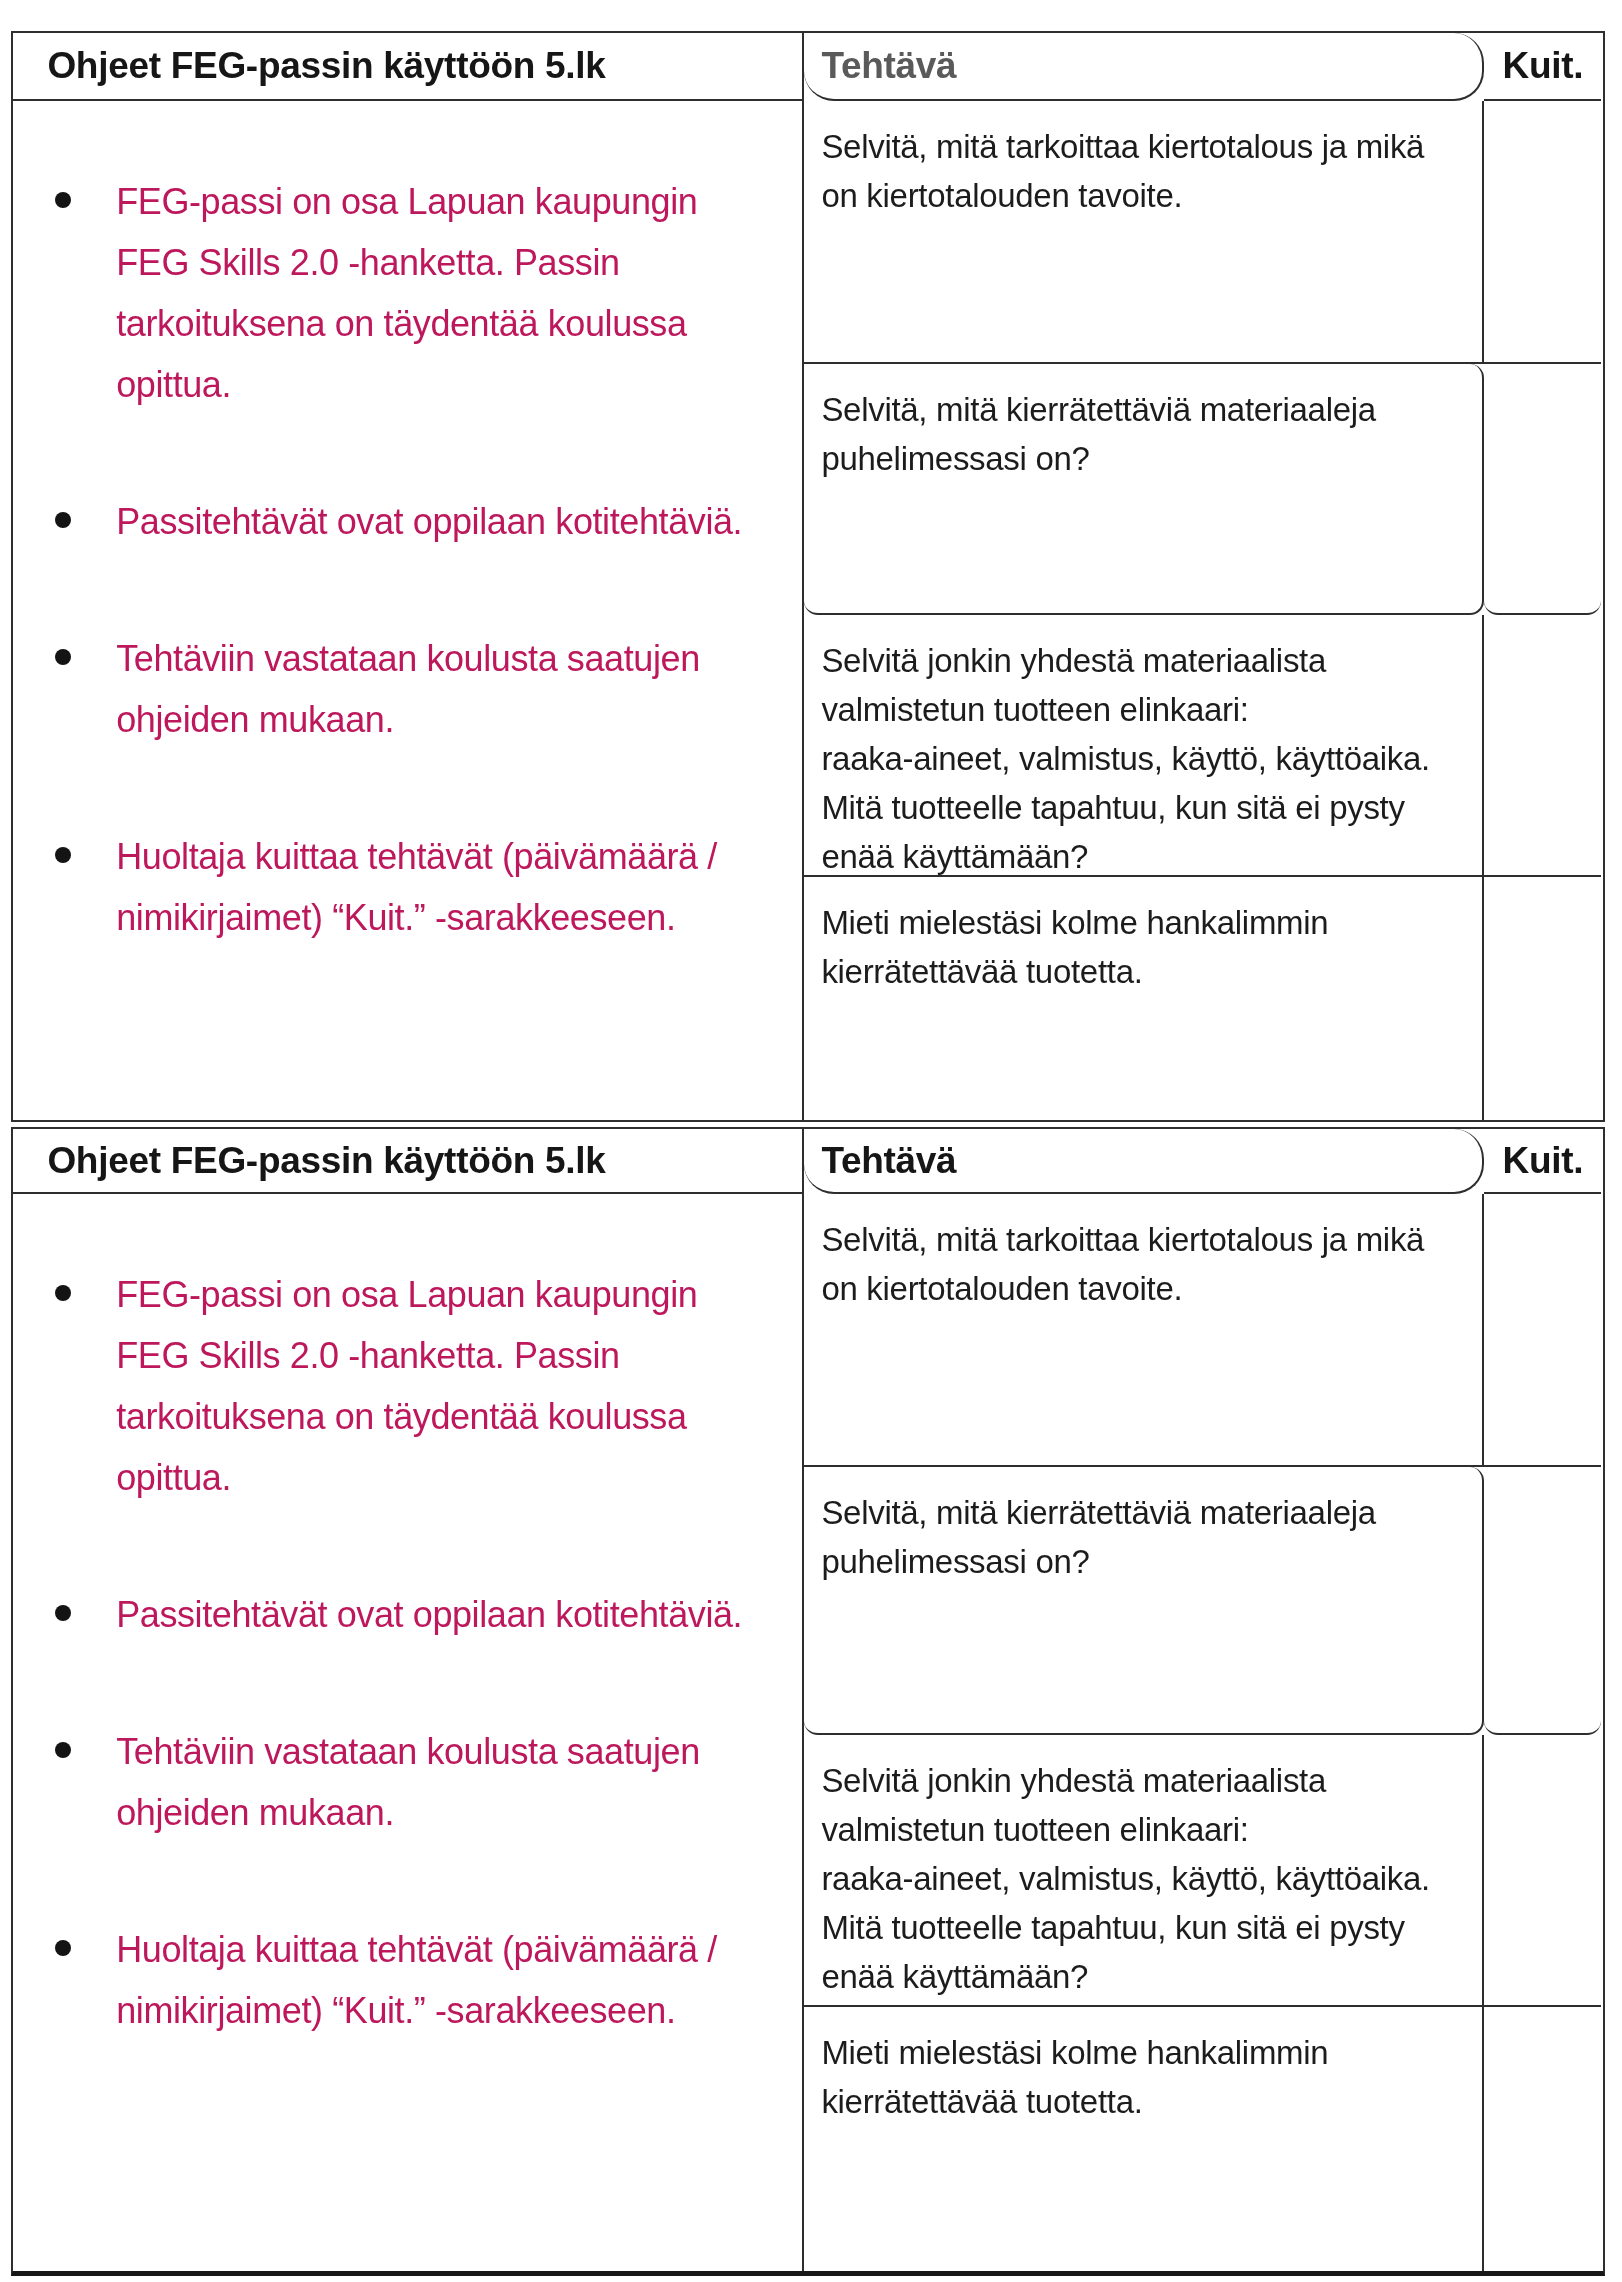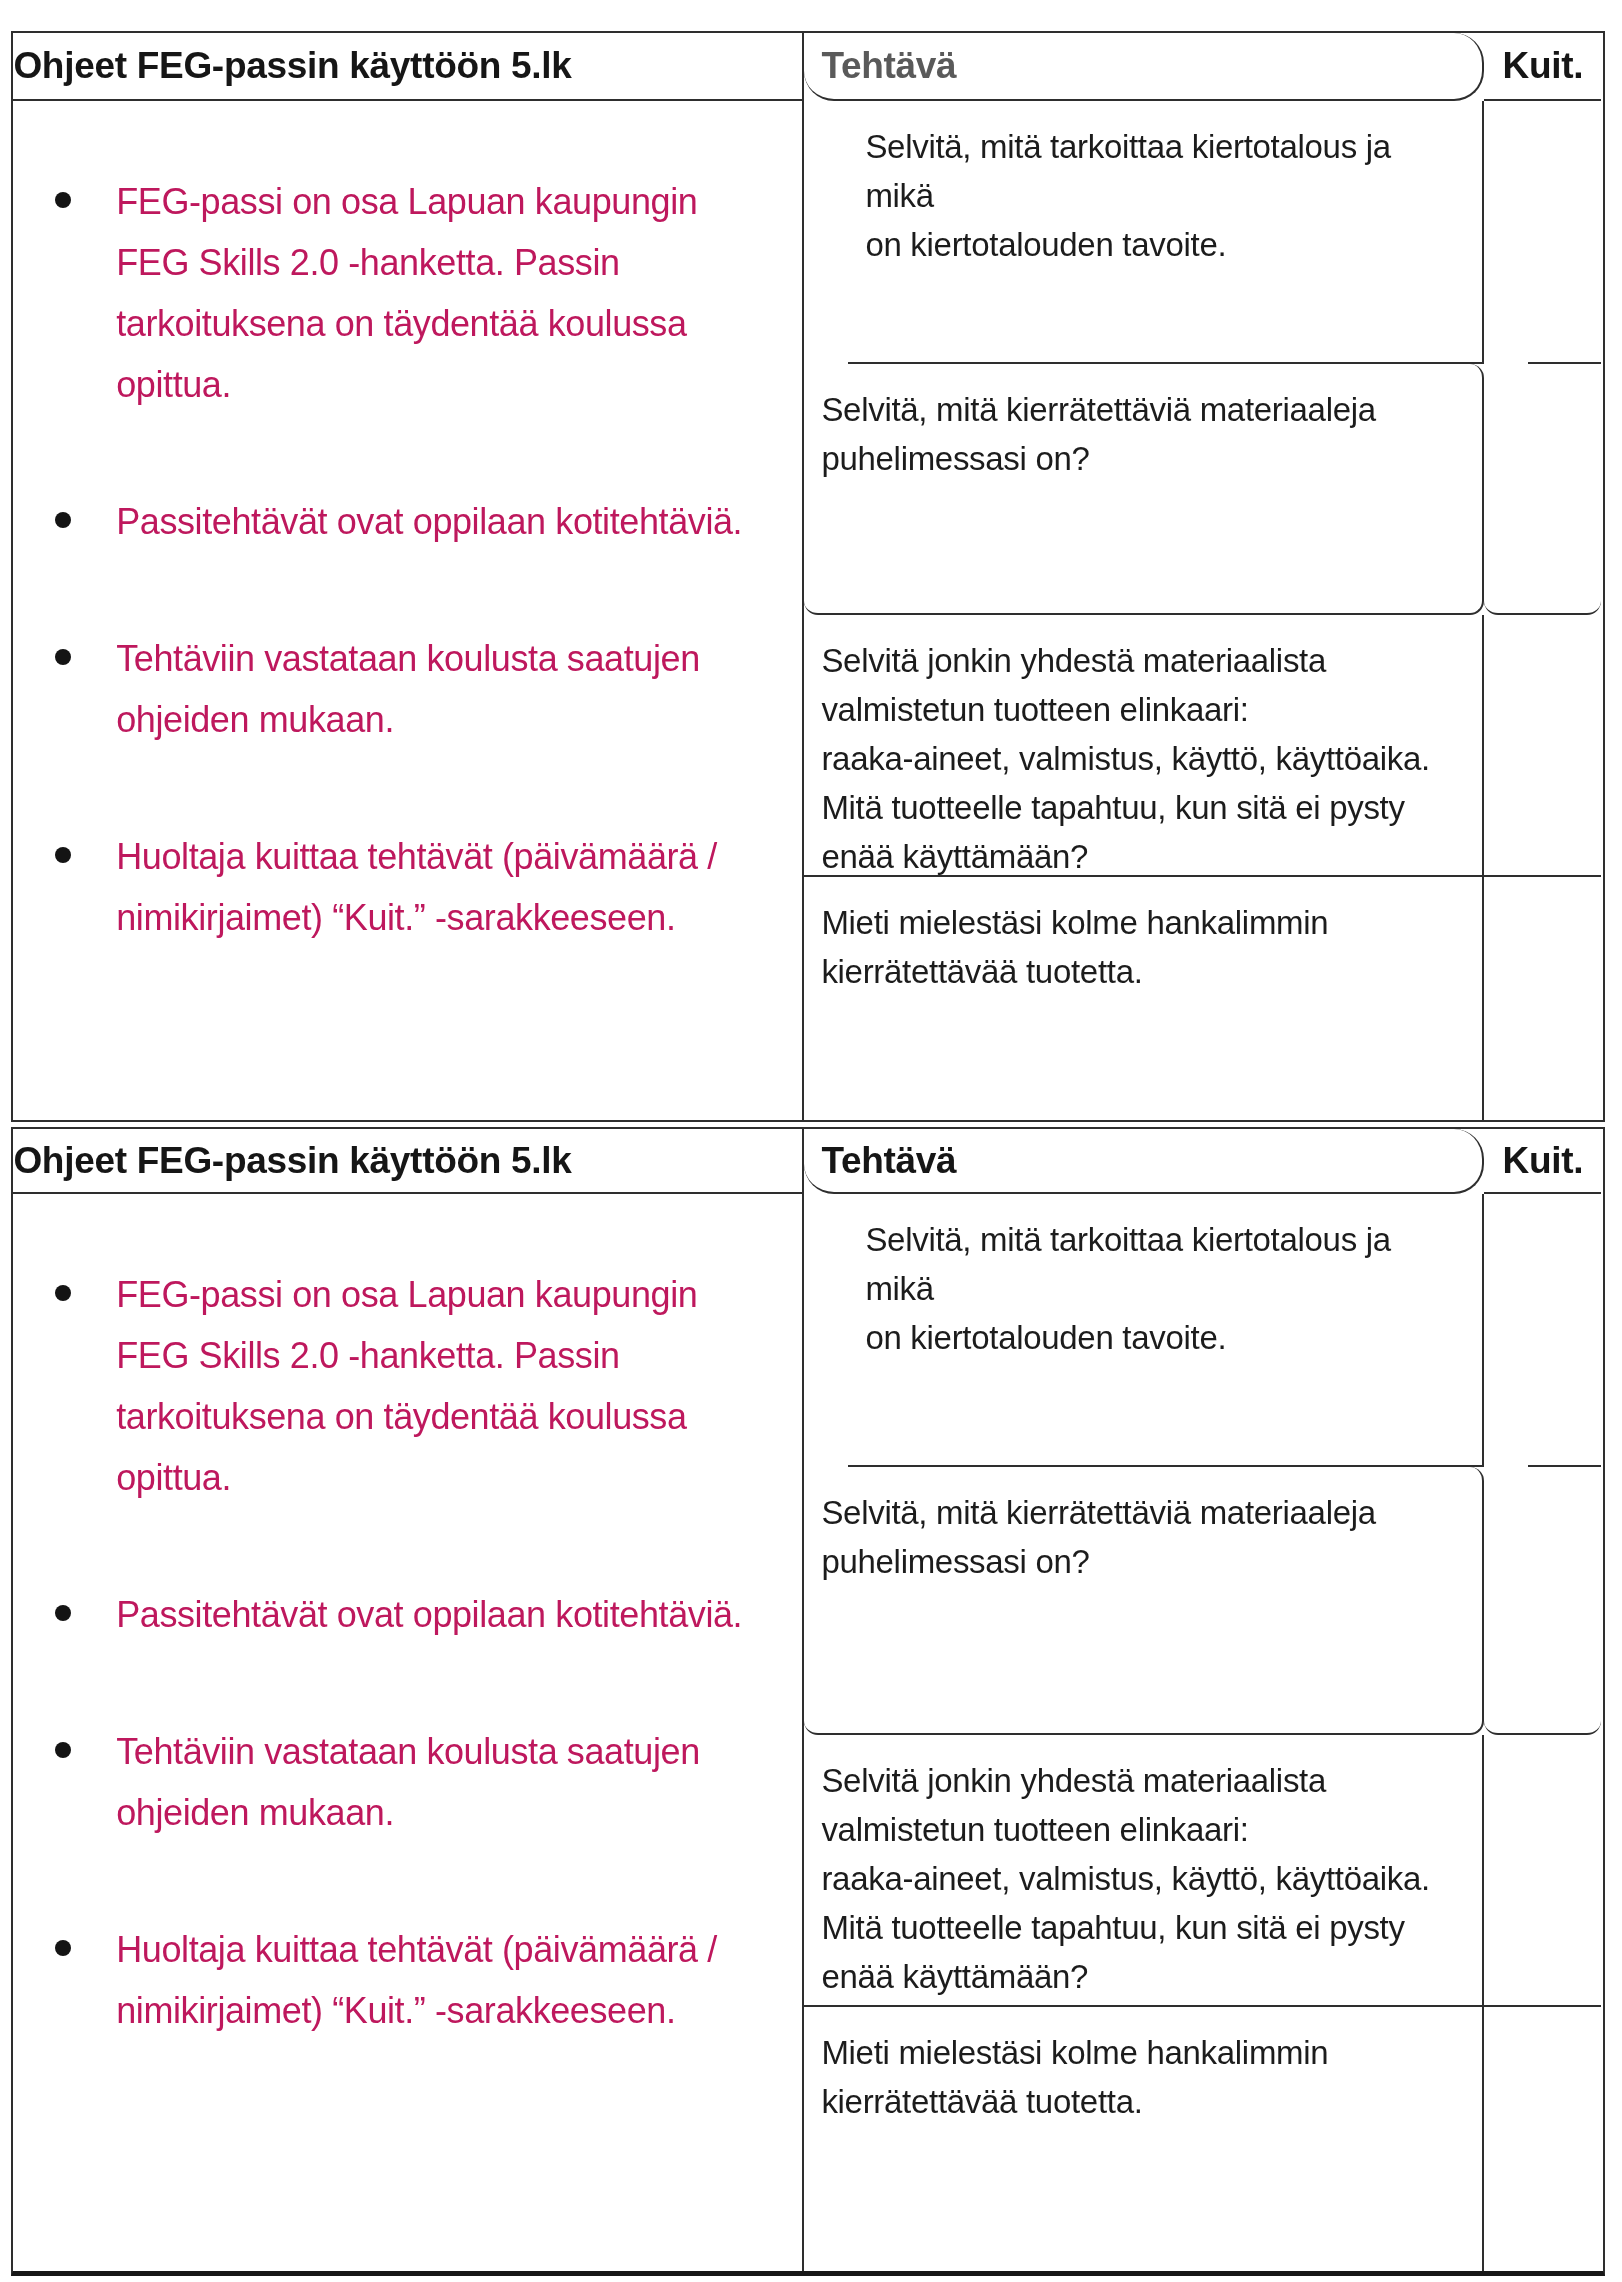--- a/index.html
+++ b/index.html
@@ -27,21 +27,21 @@
   .cell { box-sizing: border-box; min-width: 0; min-height: 0; }
   .br { border-right: 2.9px solid #2e2e2e; }
   .bb { border-bottom: 2.9px solid #2e2e2e; }
 
   .h-cell {
     display: flex; align-items: center;
     font-weight: bold; font-size: 37px;
     letter-spacing: -0.3px;
     color: #161616;
   }
-  .h-instr { }
+  .h-instr { padding-left: 34px; }
   .h-task  { padding-left: 17px; border-radius: 30px; }
   .h-sign  { justify-content: center; }
 
   
   .faded-h  { color: #5a5a5a; }
   .faded-tx { color: #6e6e6e; }
 
   .instr-cell { grid-column: 1; grid-row: 2 / span 5; padding: 70px 28.5px 0 28.5px; }
   .instr-item { display: flex; margin-bottom: 76px; }
   .bullet-col { flex: none; width: 61px; padding-top: 21px; padding-left: 13.3px; }
@@ -56,21 +56,21 @@
   .task-cell {
     grid-column: 2;
     padding: 21px 19px 0 17px;
     font-size: 33px; line-height: 49px;
     letter-spacing: -0.3px;
     white-space: pre-line;
     color: #1c1c1c;
   }
   .sign-cell { grid-column: 3; }
 
-  .r1 { grid-row: 2; margin-left: 44px; } .r2 { grid-row: 3; border-radius: 14px; } .r3 { grid-row: 4; } .r4 { grid-row: 5; }
+  .r1 { grid-row: 2; } .r2 { grid-row: 3; border-radius: 14px; } .r3 { grid-row: 4; } .r4 { grid-row: 5; }
 </style>
 </head>
 <body>
 
 <div class="tbl" id="table1">
   <div class="cell h-cell h-instr br bb">Ohjeet FEG-passin käyttöön 5.lk</div>
   <div class="cell h-cell h-task faded-h br bb">Tehtävä</div>
   <div class="cell h-cell h-sign bb">Kuit.</div>
 
   <div class="cell instr-cell br">

